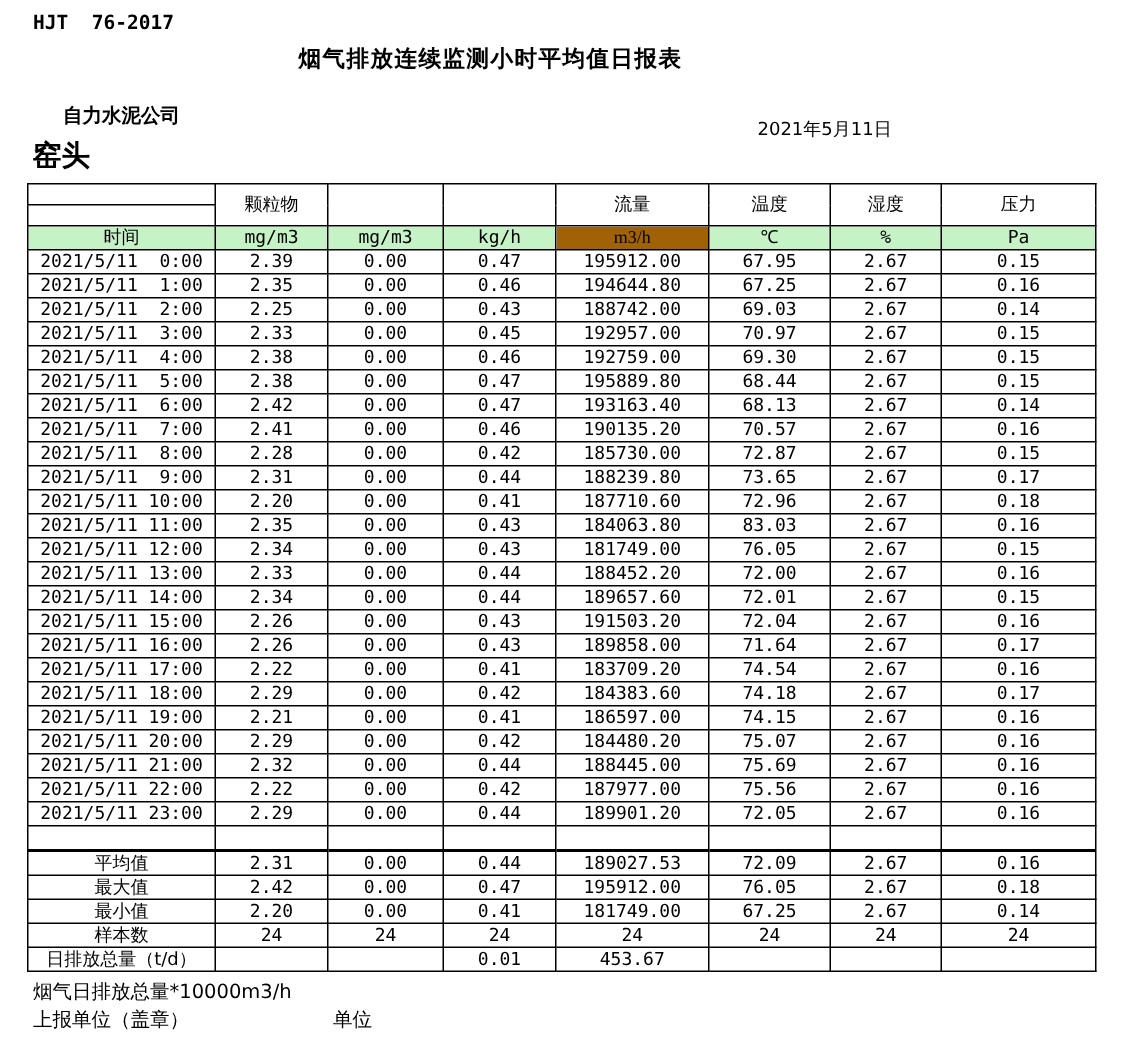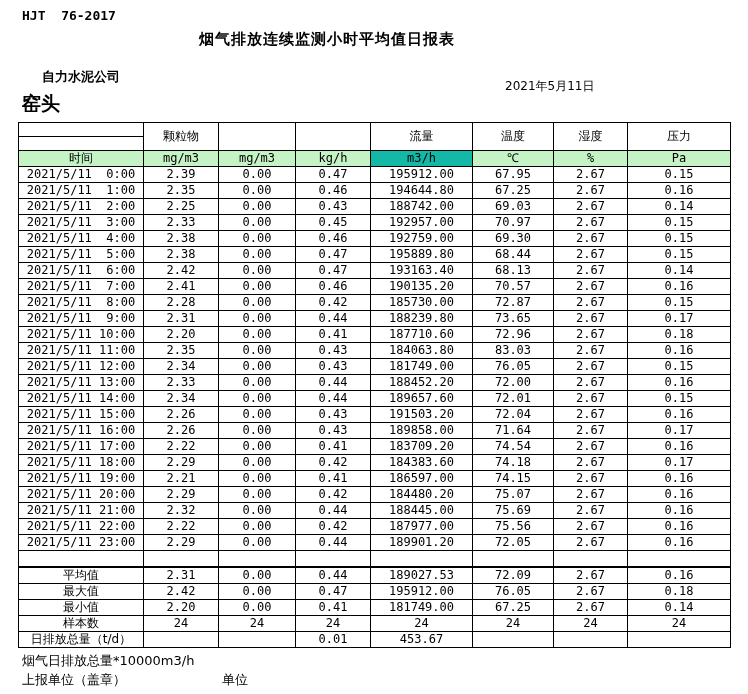--- a/index.html
+++ b/index.html
@@ -60,21 +60,21 @@
         <td class="cjk" rowspan="2">压力</td>
       </tr>
       <tr class="hrow">
         <td></td>
       </tr>
       <tr>
         <td class="cjk" style="background: rgb(198, 243, 198);">时间</td>
         <td style="background: rgb(198, 243, 198);">mg/m3</td>
         <td style="background: rgb(198, 243, 198);">mg/m3</td>
         <td style="background: rgb(198, 243, 198);">kg/h</td>
-        <td style="background: #14b8a6;">m3/h</td>
+        <td style="background: #a16207; font-family: Liberation Serif, serif;">m3/h</td>
         <td style="background: rgb(198, 243, 198);">℃</td>
         <td style="background: rgb(198, 243, 198);">%</td>
         <td style="background: rgb(198, 243, 198);">Pa</td>
       </tr>
       <tr>
         <td>2021/5/11  0:00</td>
         <td>2.39</td>
         <td>0.00</td>
         <td>0.47</td>
         <td>195912.00</td>

